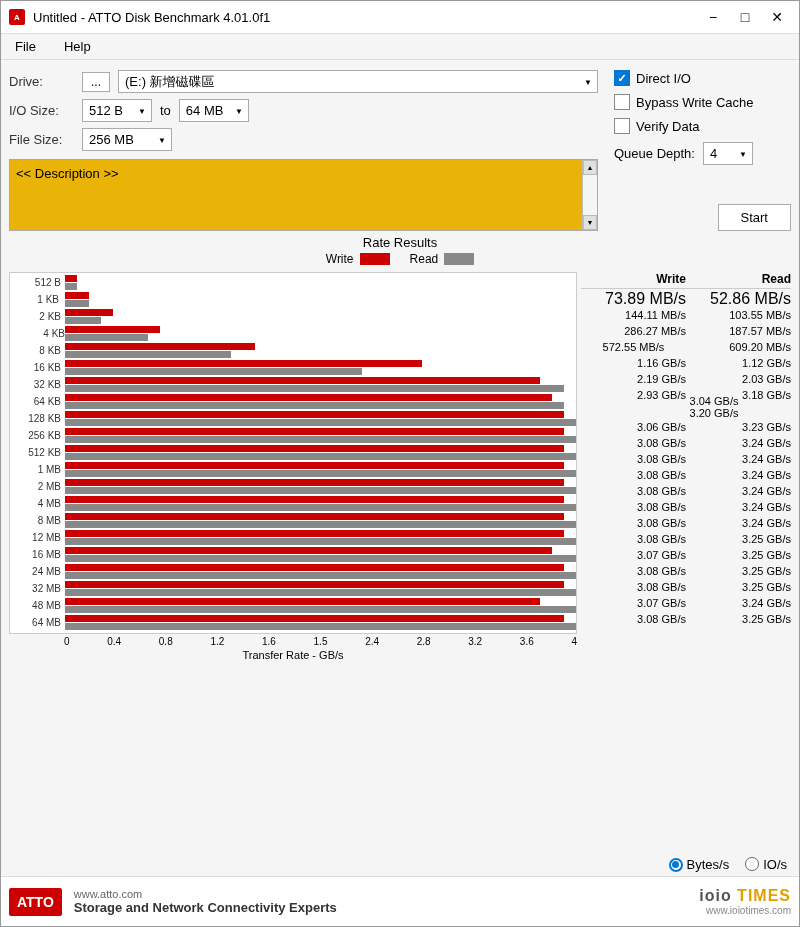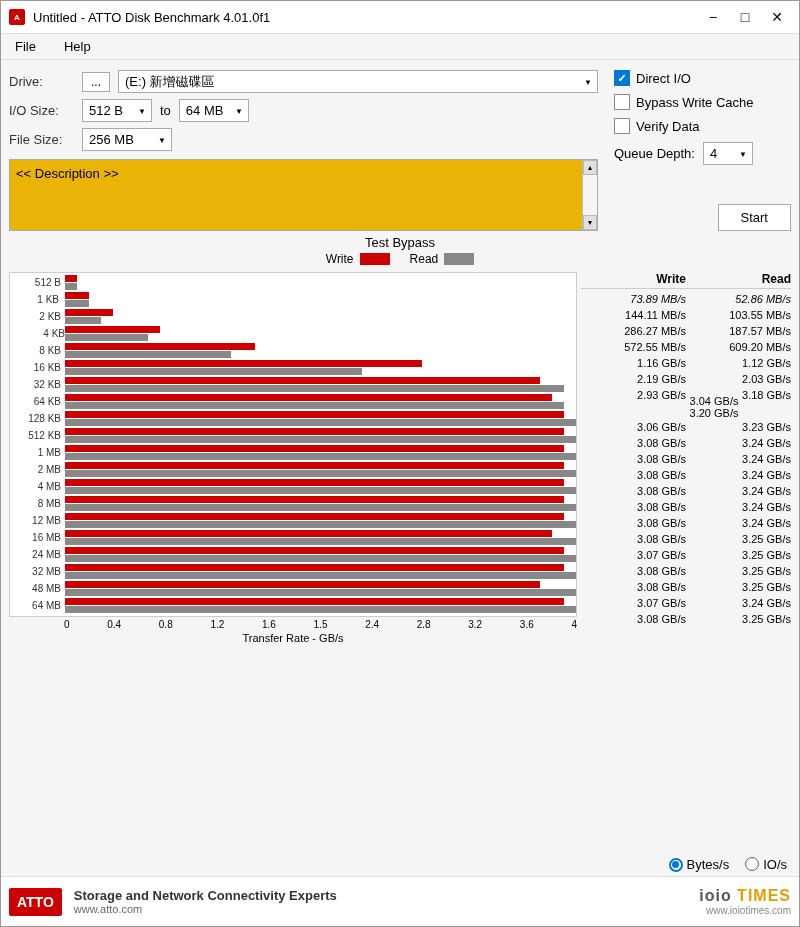--- a/index.html
+++ b/index.html
@@ -144,21 +144,21 @@
         </div>
       </div>
 
       <div style="margin-top: auto; display:flex; justify-content:flex-end; padding-top:20px;">
         <button style="padding:5px 22px; border:1px solid #aaa; background:white; cursor:pointer; font-size:13px;">Start</button>
       </div>
     </div>
   </div>
 
   <div style="padding: 4px 8px 0 8px; flex:1; overflow:hidden;">
-    <div class="test-results-label">Test Bypass</div>
+    <div class="test-results-label">Rate Results</div>
     <div class="legend">
       <div class="legend-item">
         <span>Write</span>
         <div class="legend-box legend-write"></div>
       </div>
       <div class="legend-item">
         <span>Read</span>
         <div class="legend-box legend-read"></div>
       </div>
     </div>
@@ -219,20 +219,27 @@
             </div>
             <div style="display: flex; align-items: center; height: 16px; margin: 1px 0px;">
               <span style="width: 55px; text-align: right; font-size: 10px; padding-right: 4px; flex-shrink: 0; color: rgb(51, 51, 51);">64 KB</span>
               <div style="flex: 1 1 0%; display: flex; flex-direction: column; gap: 1px;">
                 <div style="height: 7px; background: rgb(204, 0, 0); width: 95.3488%; min-width: 2px;"></div>
                 <div style="height: 7px; background: rgb(136, 136, 136); width: 97.6744%; min-width: 2px;"></div>
               </div>
             </div>
             <div style="display: flex; align-items: center; height: 16px; margin: 1px 0px;">
               <span style="width: 55px; text-align: right; font-size: 10px; padding-right: 4px; flex-shrink: 0; color: rgb(51, 51, 51);">128 KB</span>
+              <div style="flex: 1 1 0%; display: flex; flex-direction: column; gap: 1px;">
+                <div style="height: 7px; background: rgb(204, 0, 0); width: 97.6744%; min-width: 2px;"></div>
+                <div style="height: 7px; background: rgb(136, 136, 136); width: 100%; min-width: 2px;"></div>
+              </div>
+            </div>
+            <div style="display: flex; align-items: center; height: 16px; margin: 1px 0px;">
+              <span style="width: 55px; text-align: right; font-size: 10px; padding-right: 4px; flex-shrink: 0; color: rgb(51, 51, 51);">256 KB</span>
               <div style="flex: 1 1 0%; display: flex; flex-direction: column; gap: 1px;">
                 <div style="height: 7px; background: rgb(204, 0, 0); width: 97.6744%; min-width: 2px;"></div>
                 <div style="height: 7px; background: rgb(136, 136, 136); width: 100%; min-width: 2px;"></div>
               </div>
             </div>
             <div style="display: flex; align-items: center; height: 16px; margin: 1px 0px;">
               <span style="width: 55px; text-align: right; font-size: 10px; padding-right: 4px; flex-shrink: 0; color: rgb(51, 51, 51);">512 KB</span>
               <div style="flex: 1 1 0%; display: flex; flex-direction: column; gap: 1px;">
                 <div style="height: 7px; background: rgb(204, 0, 0); width: 97.6744%; min-width: 2px;"></div>
                 <div style="height: 7px; background: rgb(136, 136, 136); width: 100%; min-width: 2px;"></div>
@@ -325,34 +332,34 @@
         <div style="text-align:center; font-size:11px; margin-top:2px;">Transfer Rate - GB/s</div>
       </div>
 
       <div style="width:210px;">
         <div style="display:flex; justify-content:flex-end; gap:0; font-size:12px; font-weight:bold; padding-bottom:2px; border-bottom:1px solid #ccc; margin-bottom:2px;">
           <span style="width:105px; text-align:right;">Write</span>
           <span style="width:105px; text-align:right;">Read</span>
         </div>
         <div id="results-rows">
 
-        <div style="display: flex; justify-content: flex-end; height: 16px; align-items: center; font-size: 11px; font-style: italic;">
+        <div style="display: flex; justify-content: flex-end; height: 16px; align-items: center; font-size: 16px;">
               <span style="width: 105px; text-align: right;">73.89 MB/s</span>
               <span style="width: 105px; text-align: right;">52.86 MB/s</span>
             </div>
             <div style="display: flex; justify-content: flex-end; height: 16px; align-items: center; font-size: 11px;">
               <span style="width: 105px; text-align: right;">144.11 MB/s</span>
               <span style="width: 105px; text-align: right;">103.55 MB/s</span>
             </div>
             <div style="display: flex; justify-content: flex-end; height: 16px; align-items: center; font-size: 11px;">
               <span style="width: 105px; text-align: right;">286.27 MB/s</span>
               <span style="width: 105px; text-align: right;">187.57 MB/s</span>
             </div>
             <div style="display: flex; justify-content: flex-end; height: 16px; align-items: center; font-size: 11px;">
-              <span style="width: 105px; text-align: right;">572.55 MB/s</span>
+              <span style="width: 105px; text-align: center;">572.55 MB/s</span>
               <span style="width: 105px; text-align: right;">609.20 MB/s</span>
             </div>
             <div style="display: flex; justify-content: flex-end; height: 16px; align-items: center; font-size: 11px;">
               <span style="width: 105px; text-align: right;">1.16 GB/s</span>
               <span style="width: 105px; text-align: right;">1.12 GB/s</span>
             </div>
             <div style="display: flex; justify-content: flex-end; height: 16px; align-items: center; font-size: 11px;">
               <span style="width: 105px; text-align: right;">2.19 GB/s</span>
               <span style="width: 105px; text-align: right;">2.03 GB/s</span>
             </div>
@@ -433,22 +440,22 @@
       <div style="display:flex; align-items:flex-start; gap:4px; cursor:pointer;">
         <div style="width:14px; height:14px; border-radius:50%; border:1px solid #666; background:white;"></div>
         <span>IO/s</span>
       </div>
     </div>
   </div>
 
   <div class="footer">
     <div style="background:#cc0000; color:white; font-weight:bold; font-size:14px; padding:6px 8px; border-radius:2px;">ATTO</div>
     <div style="flex:1;">
+      <div style="font-size:11px; color:#666;">www.atto.com</div>
       <div style="font-size:13px; font-weight:bold; color:#333;">Storage and Network Connectivity Experts</div>
-      <div style="font-size:11px; color:#666;">www.atto.com</div>
     </div>
     <div style="text-align:right;">
       <div style="font-size:16px; font-weight:bold; color:#777; letter-spacing:1px;">
         <span style="color:#555;">ioio</span><span style="color:#e0a000;"> TIMES</span>
       </div>
       <div style="font-size:10px; color:#888;">www.ioiotimes.com</div>
     </div>
   </div>
 </div>
 

